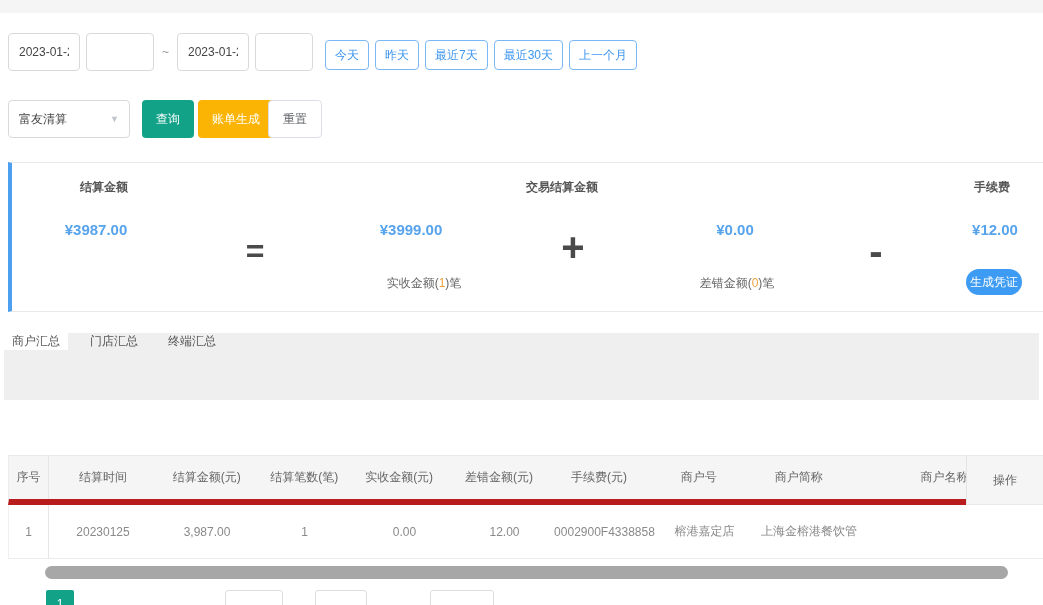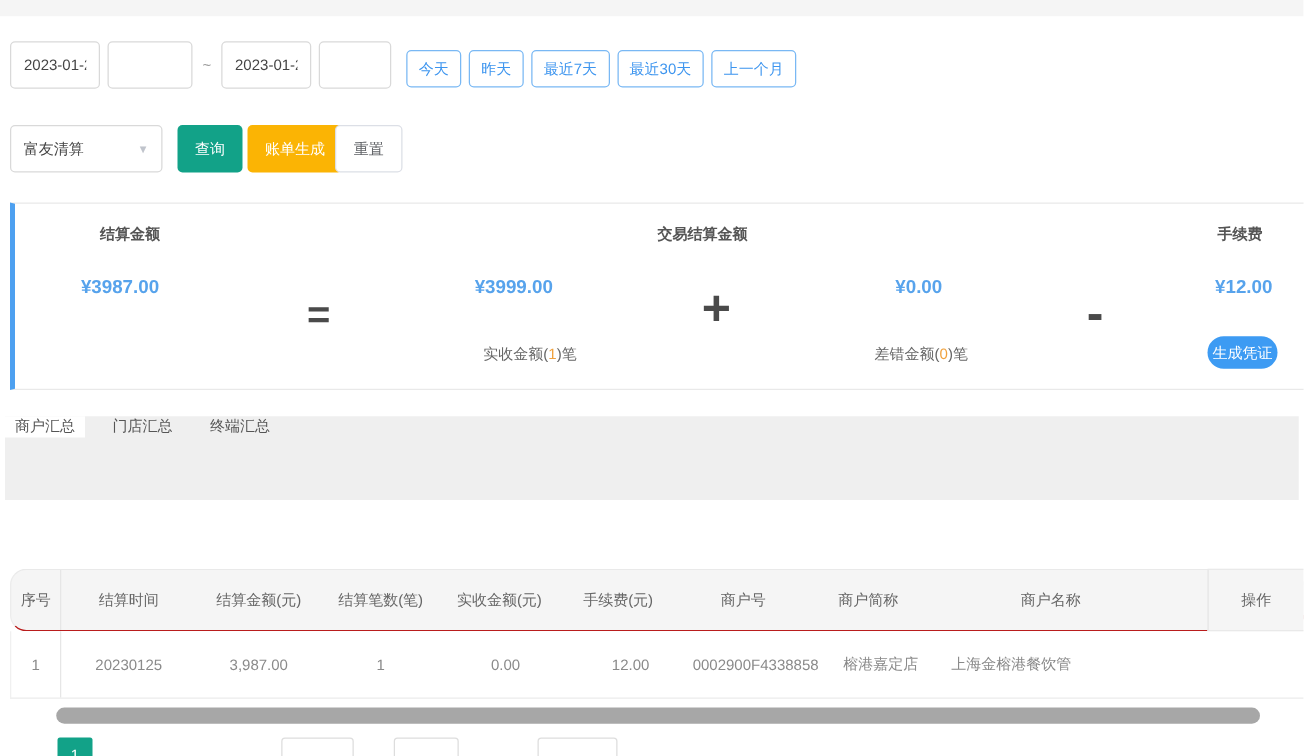--- a/index.html
+++ b/index.html
@@ -59,22 +59,22 @@
   .tabstrip { position:absolute; left:4px; top:333px; width:1035px; height:67px;
               background:#efefef; display:flex; align-items:flex-start; }
   .tab { display:flex; align-items:center; justify-content:center; cursor:pointer;
          color:#555; font-size:12px; padding:0 8px; }
   .tab.active { background:#fff; width:64px; }
   .tab + .tab { margin-left:14px; }
 
   
   .thead {
     position:absolute; left:8px; top:455px; width:1035px; height:50px;
-    background:#f5f5f5; border-top:1px solid #e9e9e9; border-bottom:1px solid #b91c1c;
-    border-left:1px solid #ececec; display:flex; color:#666;border-radius:13px;
+    background:#f5f5f5; border-top:1px solid #e9e9e9; border-bottom:6px solid #b91c1c;
+    border-left:1px solid #ececec; display:flex; color:#666;
   }
   .trow {
     position:absolute; left:8px; top:505px; width:1035px; height:54px;
     background:#fff; border-bottom:1px solid #ececec; border-left:1px solid #f0f0f0;
     display:flex; color:#8a8a8a;
   }
   .cell { display:flex; align-items:center; justify-content:center; white-space:nowrap; overflow:hidden; }
   .c0 { width:40px; border-right:1px solid #e6e6e6; }
   .c1 { width:108px; } .c2 { width:100px; } .c3 { width:95px; } .c4 { width:95px; }
   .c5 { width:105px; } .c6 { width:95px; } .c7 { width:105px; } .c8 { width:95px; }
@@ -163,20 +163,21 @@
     <div class="tab">门店汇总</div>
     <div class="tab">终端汇总</div>
   </div>
 
   <div class="thead">
     <div class="cell c0">序号</div>
     <div class="cell c1">结算时间</div>
     <div class="cell c2">结算金额(元)</div>
     <div class="cell c3">结算笔数(笔)</div>
     <div class="cell c4">实收金额(元)</div>
+    <div class="cell c5">差错金额(元)</div>
     <div class="cell c6">手续费(元)</div>
     <div class="cell c7">商户号</div>
     <div class="cell c8">商户简称</div>
     <div class="cell c9">商户名称</div>
   </div>
 
   <div class="trow">
     <div class="cell c0">1</div>
     <div class="cell c1">20230125</div>
     <div class="cell c2">3,987.00</div>

